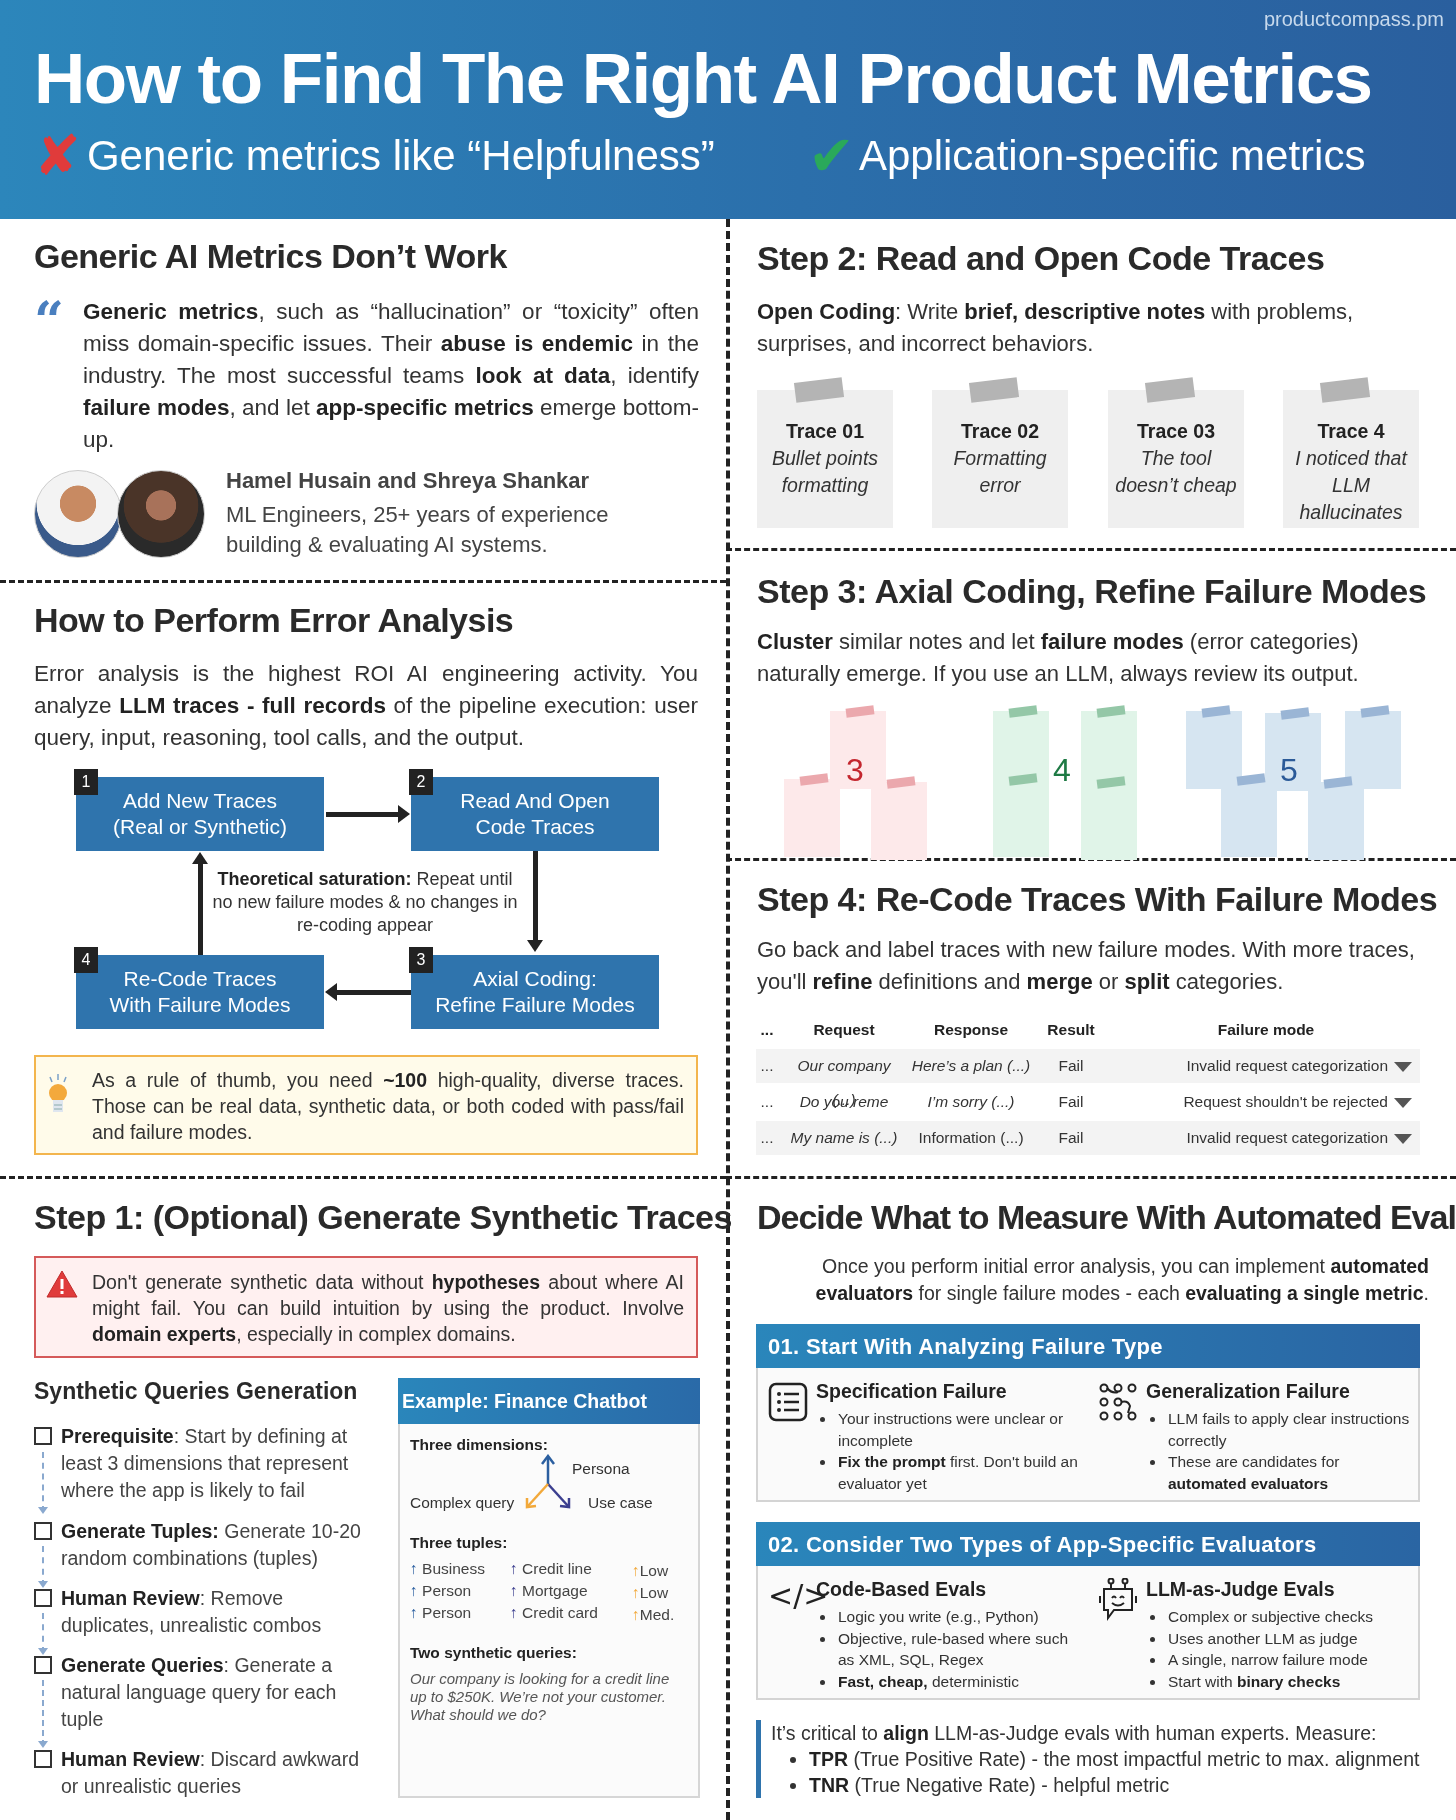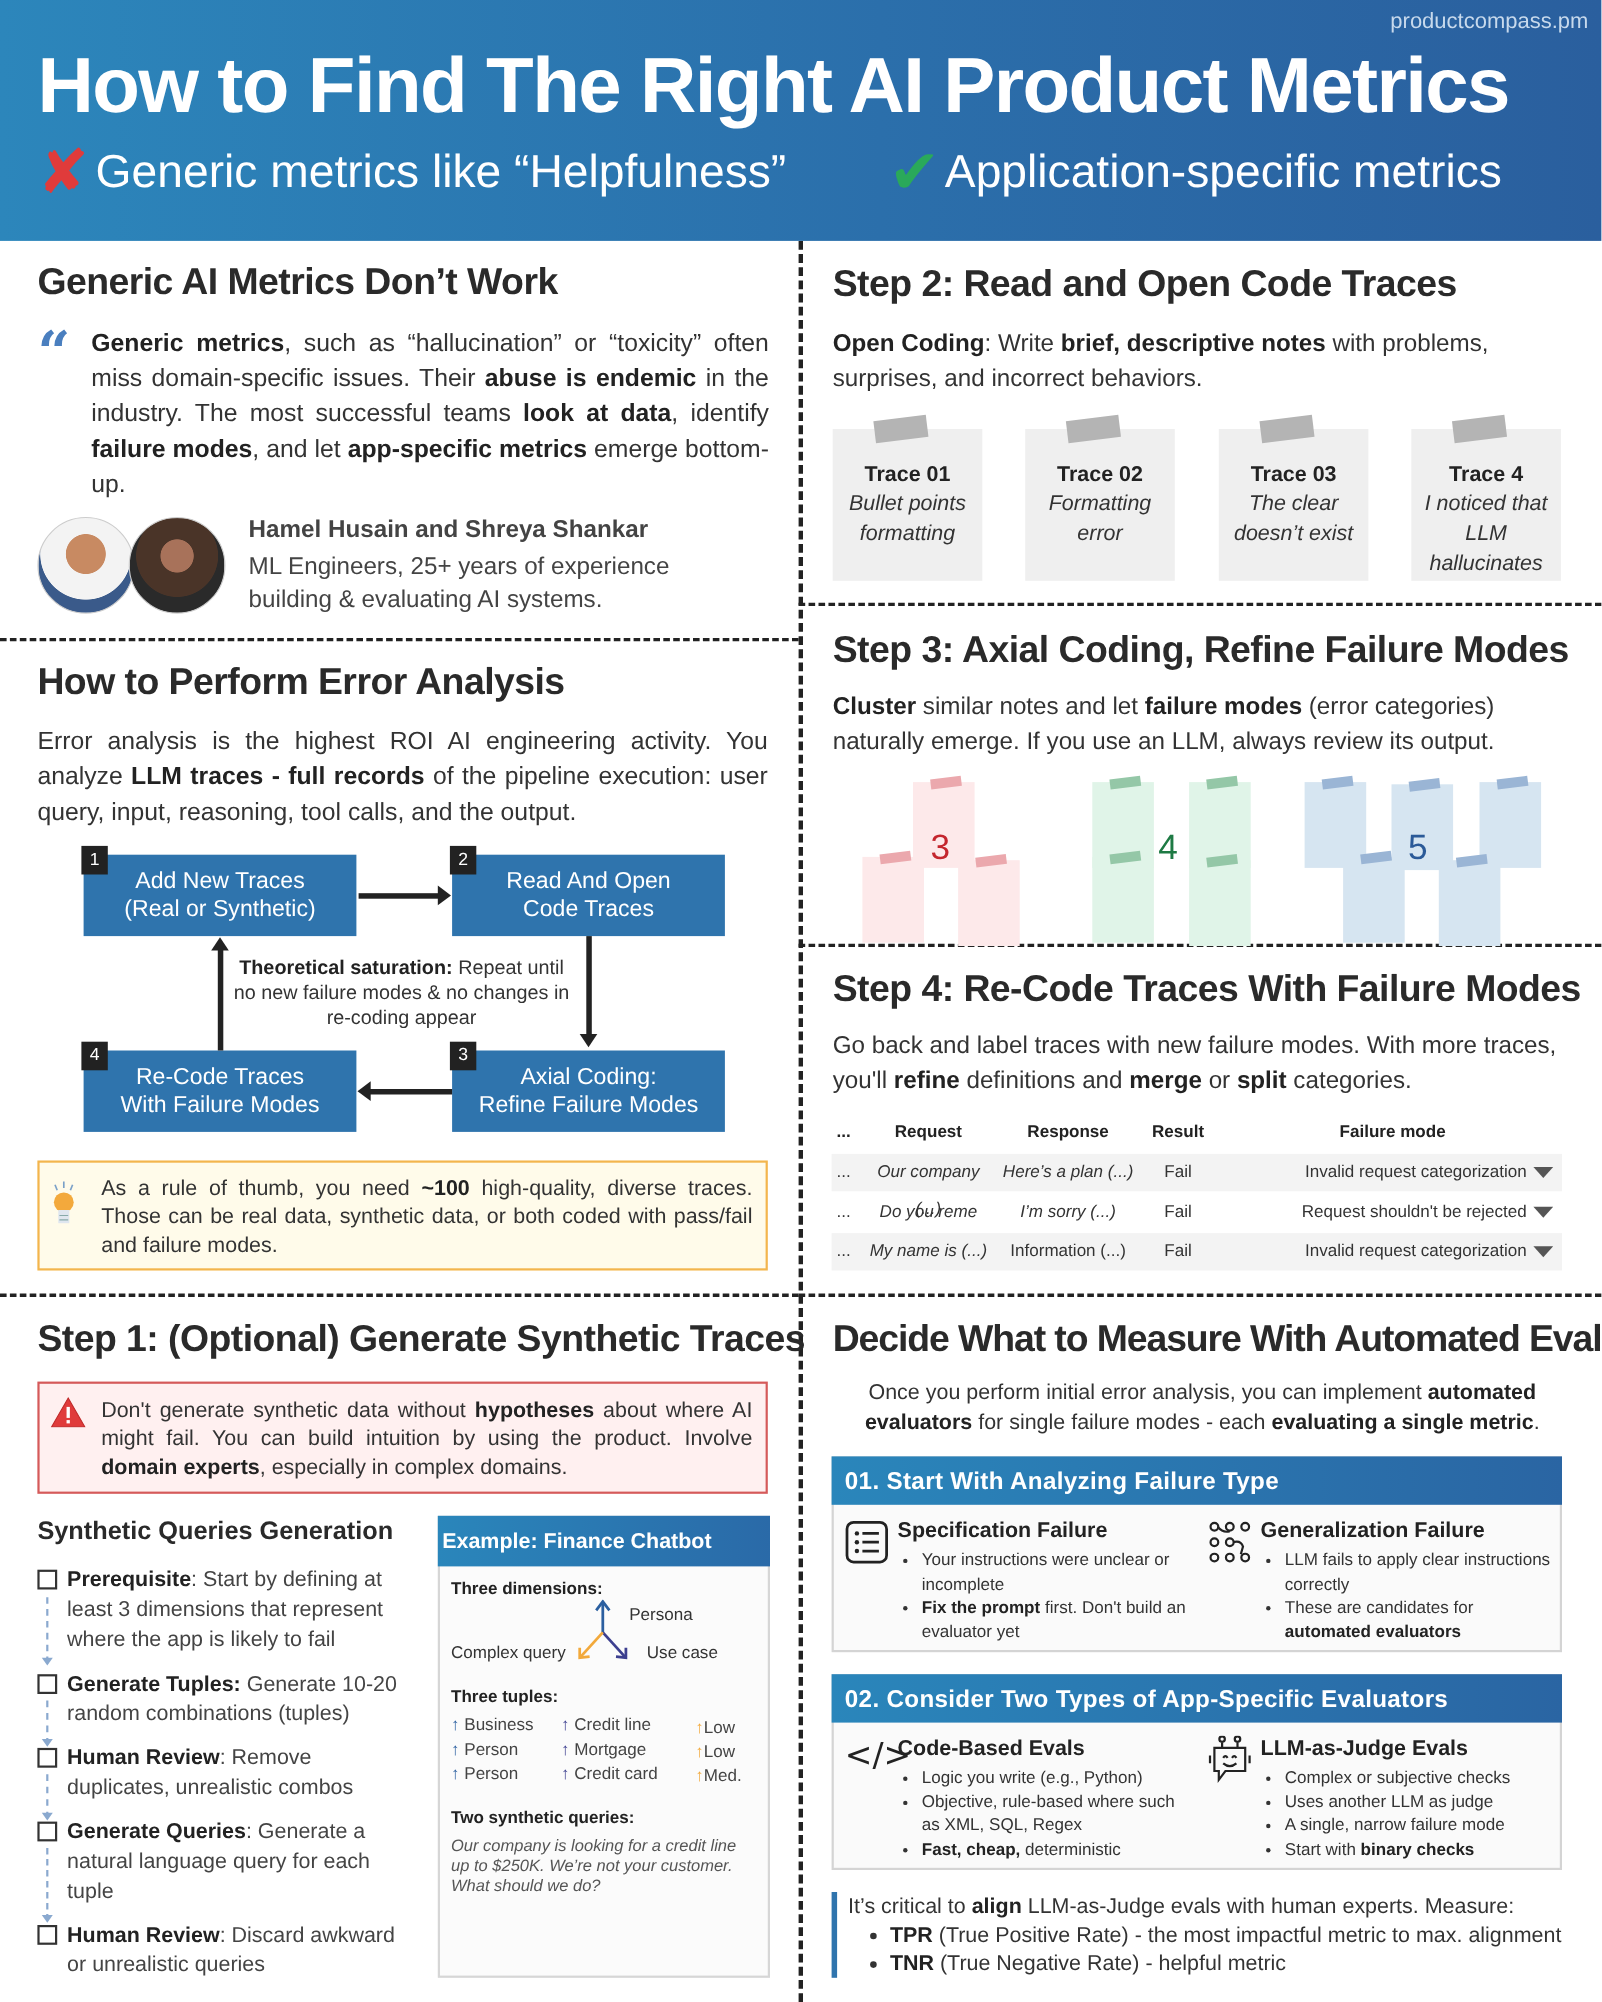--- a/index.html
+++ b/index.html
@@ -251,21 +251,21 @@
     <div class="tape"></div>
     <div class="nt">
       <b>Trace 02</b>
       <i>Formatting error</i>
     </div>
   </div>
 <div class="note" style="left:1108px">
     <div class="tape"></div>
     <div class="nt">
       <b>Trace 03</b>
-      <i>The clear doesn’t exist</i>
+      <i>The tool doesn’t cheap</i>
     </div>
   </div>
 <div class="note" style="left:1283px">
     <div class="tape"></div>
     <div class="nt">
       <b>Trace 4</b>
       <i>I noticed that LLM hallucinates</i>
     </div>
   </div>
 
@@ -344,21 +344,21 @@
   <div class="row shade" style="top:108px">
     <div class="c" style="left:0;width:22px">...</div>
     <div class="c ital" style="left:30px;width:116px">My name is (...)</div>
     <div class="c" style="left:150px;width:130px">Information (...)</div>
     <div class="c" style="left:285px;width:60px">Fail</div>
     <div class="c" style="left:360px;width:304px;text-align:right;padding-right:8px"><span>Invalid request categorization</span><span class="tri-dd"></span></div>
   </div>
 </div>
 
 <div class="h2" style="left:757px;top:1198px;letter-spacing:-1px">Decide What to Measure With Automated Evals</div>
-<div class="p" style="left:757px;top:1253px;width:672px;font-size:19.5px;line-height:27px;text-align:center"><span>Once you perform initial error analysis, you can implement </span><b>automated evaluators</b><span> for single failure modes - each </span><b>evaluating a single metric</b><span>.</span></div>
+<div class="p" style="left:757px;top:1253px;width:672px;font-size:19.5px;line-height:27px;text-align:right"><span>Once you perform initial error analysis, you can implement </span><b>automated evaluators</b><span> for single failure modes - each </span><b>evaluating a single metric</b><span>.</span></div>
 
 <div class="ebox" style="top:1324px;height:178px">
   <div class="hd">01. Start With Analyzing Failure Type</div>
   <div class="ecol" style="left:10px;top:54px;width:320px">
     <svg style="position:absolute;left:0;top:2px" width="40" height="40" viewBox="0 0 40 40">
         <rect x="2" y="2" width="36" height="36" rx="6" fill="none" stroke="#222" stroke-width="2.5"></rect>
         <g fill="#222">
           <circle cx="11" cy="12" r="2"></circle>
           <circle cx="11" cy="20" r="2"></circle>
           <circle cx="11" cy="28" r="2"></circle>

